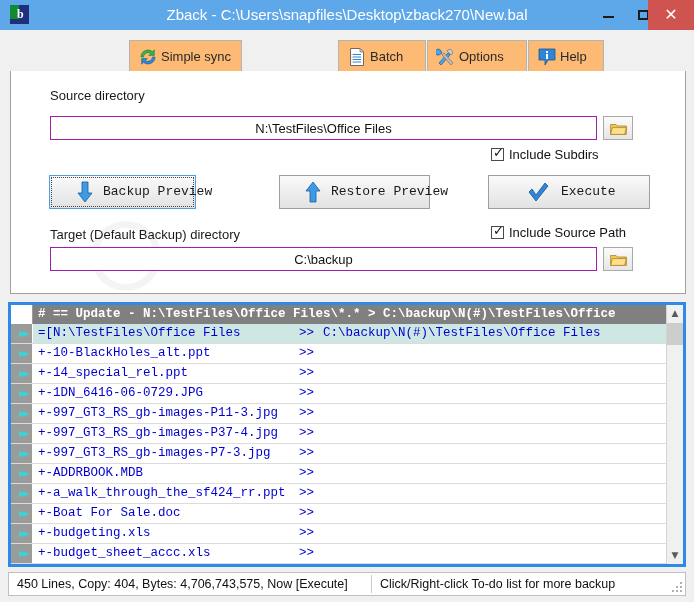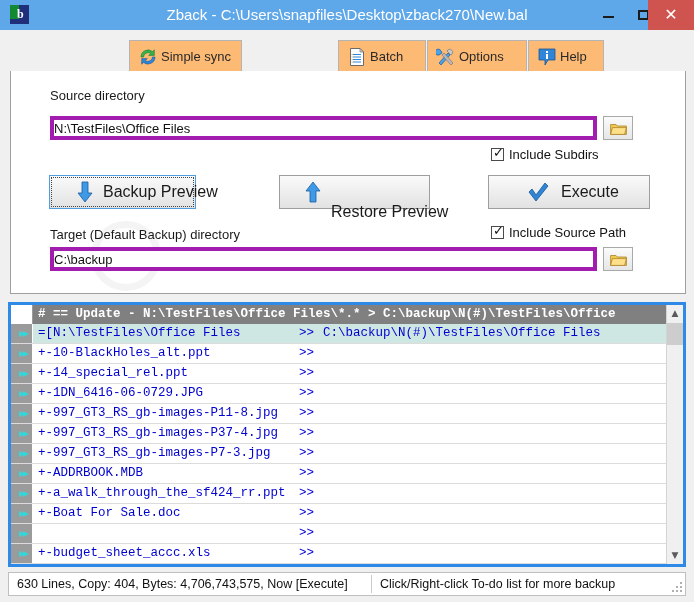--- a/index.html
+++ b/index.html
@@ -168,28 +168,29 @@
 
   .field-label {
     position: absolute;
     font-size: 13px;
     color: #1a1a1a;
     white-space: nowrap;
   }
   .textbox {
     position: absolute;
     background: #ffffff;
-    border: 4px solid #a21caf;
+    border: 1px solid #a21caf;
     box-sizing: border-box;
     font-family: "Liberation Sans", sans-serif;
     font-size: 13px;
     color: #111111;
-    padding: 0 0;
+    padding: 0 8px;
     line-height: 22px;
     outline: none;
+    text-align: center;
   }
   .browse-btn {
     position: absolute;
     width: 30px; height: 24px;
     background: linear-gradient(#fbfbfb, #e6e6e6);
     border: 1px solid #a9a9a9;
     box-sizing: border-box;
     cursor: default;
   }
   .folder-ico {
@@ -236,23 +237,24 @@
   }
   .act-btn.focused {
     border: 1px solid #4f9fe0;
     outline: 1px dotted #444;
     outline-offset: -3px;
   }
   .act-btn .btn-label {
     position: absolute;
     top: 0; height: 32px;
     line-height: 32px;
-    font-size: 16px;
+    font-size: 13px;
     color: #1a1a1a;
     white-space: nowrap;
+    font-family: Liberation Mono, monospace;
   }
   .act-btn .btn-ico {
     position: absolute;
     top: 5px;
     width: 22px; height: 22px;
   }
 
   
   .listframe {
     position: absolute;
@@ -540,21 +542,21 @@
       </span>
       <span class="btn-label" style="left:53px;">Backup Preview</span>
     </div>
 
     <div class="act-btn" style="left:268px; top:104px; width:151px;">
       <span class="btn-ico" style="left:22px;">
         <svg viewBox="0 0 22 22" width="22" height="22">
           <path d="M11 1 L18 10 L14 10 L14 21 L8 21 L8 10 L4 10 Z" fill="#3f9ae5" stroke="#1a5c9e" stroke-width="0.8"></path>
         </svg>
       </span>
-      <span class="btn-label" style="left:51px;margin-top:20px;">Restore Preview</span>
+      <span class="btn-label" style="left:51px;">Restore Preview</span>
     </div>
 
     <div class="act-btn" style="left:477px; top:104px; width:162px;">
       <span class="btn-ico" style="left:38px;">
         <svg viewBox="0 0 22 22" width="22" height="22">
           <path d="M2 11 L5 8 L9 14 L18 2 L21 5 L9 20 Z" fill="#2f86d8" stroke="#17558f" stroke-width="0.8"></path>
         </svg>
       </span>
       <span class="btn-label" style="left:72px;">Execute</span>
     </div>
@@ -613,21 +615,21 @@
             <span class="gut">
               <span class="chev">▸▸</span>
             </span>
             <span class="c1">+-1DN_6416-06-0729.JPG</span>
             <span class="c2" style="left: 288px;">&gt;&gt;</span>
           </div>
           <div class="lst-row" style="top: 99px;">
             <span class="gut">
               <span class="chev">▸▸</span>
             </span>
-            <span class="c1">+-997_GT3_RS_gb-images-P11-8.jpg</span>
+            <span class="c1">+-997_GT3_RS_gb-images-P11-3.jpg</span>
             <span class="c2" style="left: 288px;">&gt;&gt;</span>
           </div>
           <div class="lst-row" style="top: 119px;">
             <span class="gut">
               <span class="chev">▸▸</span>
             </span>
             <span class="c1">+-997_GT3_RS_gb-images-P37-4.jpg</span>
             <span class="c2" style="left: 288px;">&gt;&gt;</span>
           </div>
           <div class="lst-row" style="top: 139px;">
@@ -655,20 +657,21 @@
             <span class="gut">
               <span class="chev">▸▸</span>
             </span>
             <span class="c1">+-Boat For Sale.doc</span>
             <span class="c2" style="left: 288px;">&gt;&gt;</span>
           </div>
           <div class="lst-row" style="top: 219px;">
             <span class="gut">
               <span class="chev">▸▸</span>
             </span>
+            <span class="c1">+-budgeting.xls</span>
             <span class="c2" style="left: 288px;">&gt;&gt;</span>
           </div>
           <div class="lst-row" style="top: 239px;">
             <span class="gut">
               <span class="chev">▸▸</span>
             </span>
             <span class="c1">+-budget_sheet_accc.xls</span>
             <span class="c2" style="left: 288px;">&gt;&gt;</span>
           </div>
         </div>
@@ -679,21 +682,21 @@
         </div>
         <div class="vs-thumb"></div>
         <div class="vs-btn vs-dn">
           <span class="ar">▼</span>
         </div>
       </div>
     </div>
   </div>
 
   <div class="statusbar">
-    <span class="st-cell" style="left:8px; width:350px;">630  Lines, Copy: 404,  Bytes: 4,706,743,575, Now [Execute]</span>
+    <span class="st-cell" style="left:8px; width:350px;">450  Lines, Copy: 404,  Bytes: 4,706,743,575, Now [Execute]</span>
     <span class="st-sep" style="left:362px;"></span>
     <span class="st-cell" style="left:371px; width:290px;">Click/Right-click To-do list for more backup</span>
     <span class="grip">
       <i style="right:0; bottom:0;"></i>
         <i style="right:4px; bottom:0;"></i>
         <i style="right:8px; bottom:0;"></i>
       <i style="right:0; bottom:4px;"></i>
         <i style="right:4px; bottom:4px;"></i>
       <i style="right:0; bottom:8px;"></i>
     </span>

